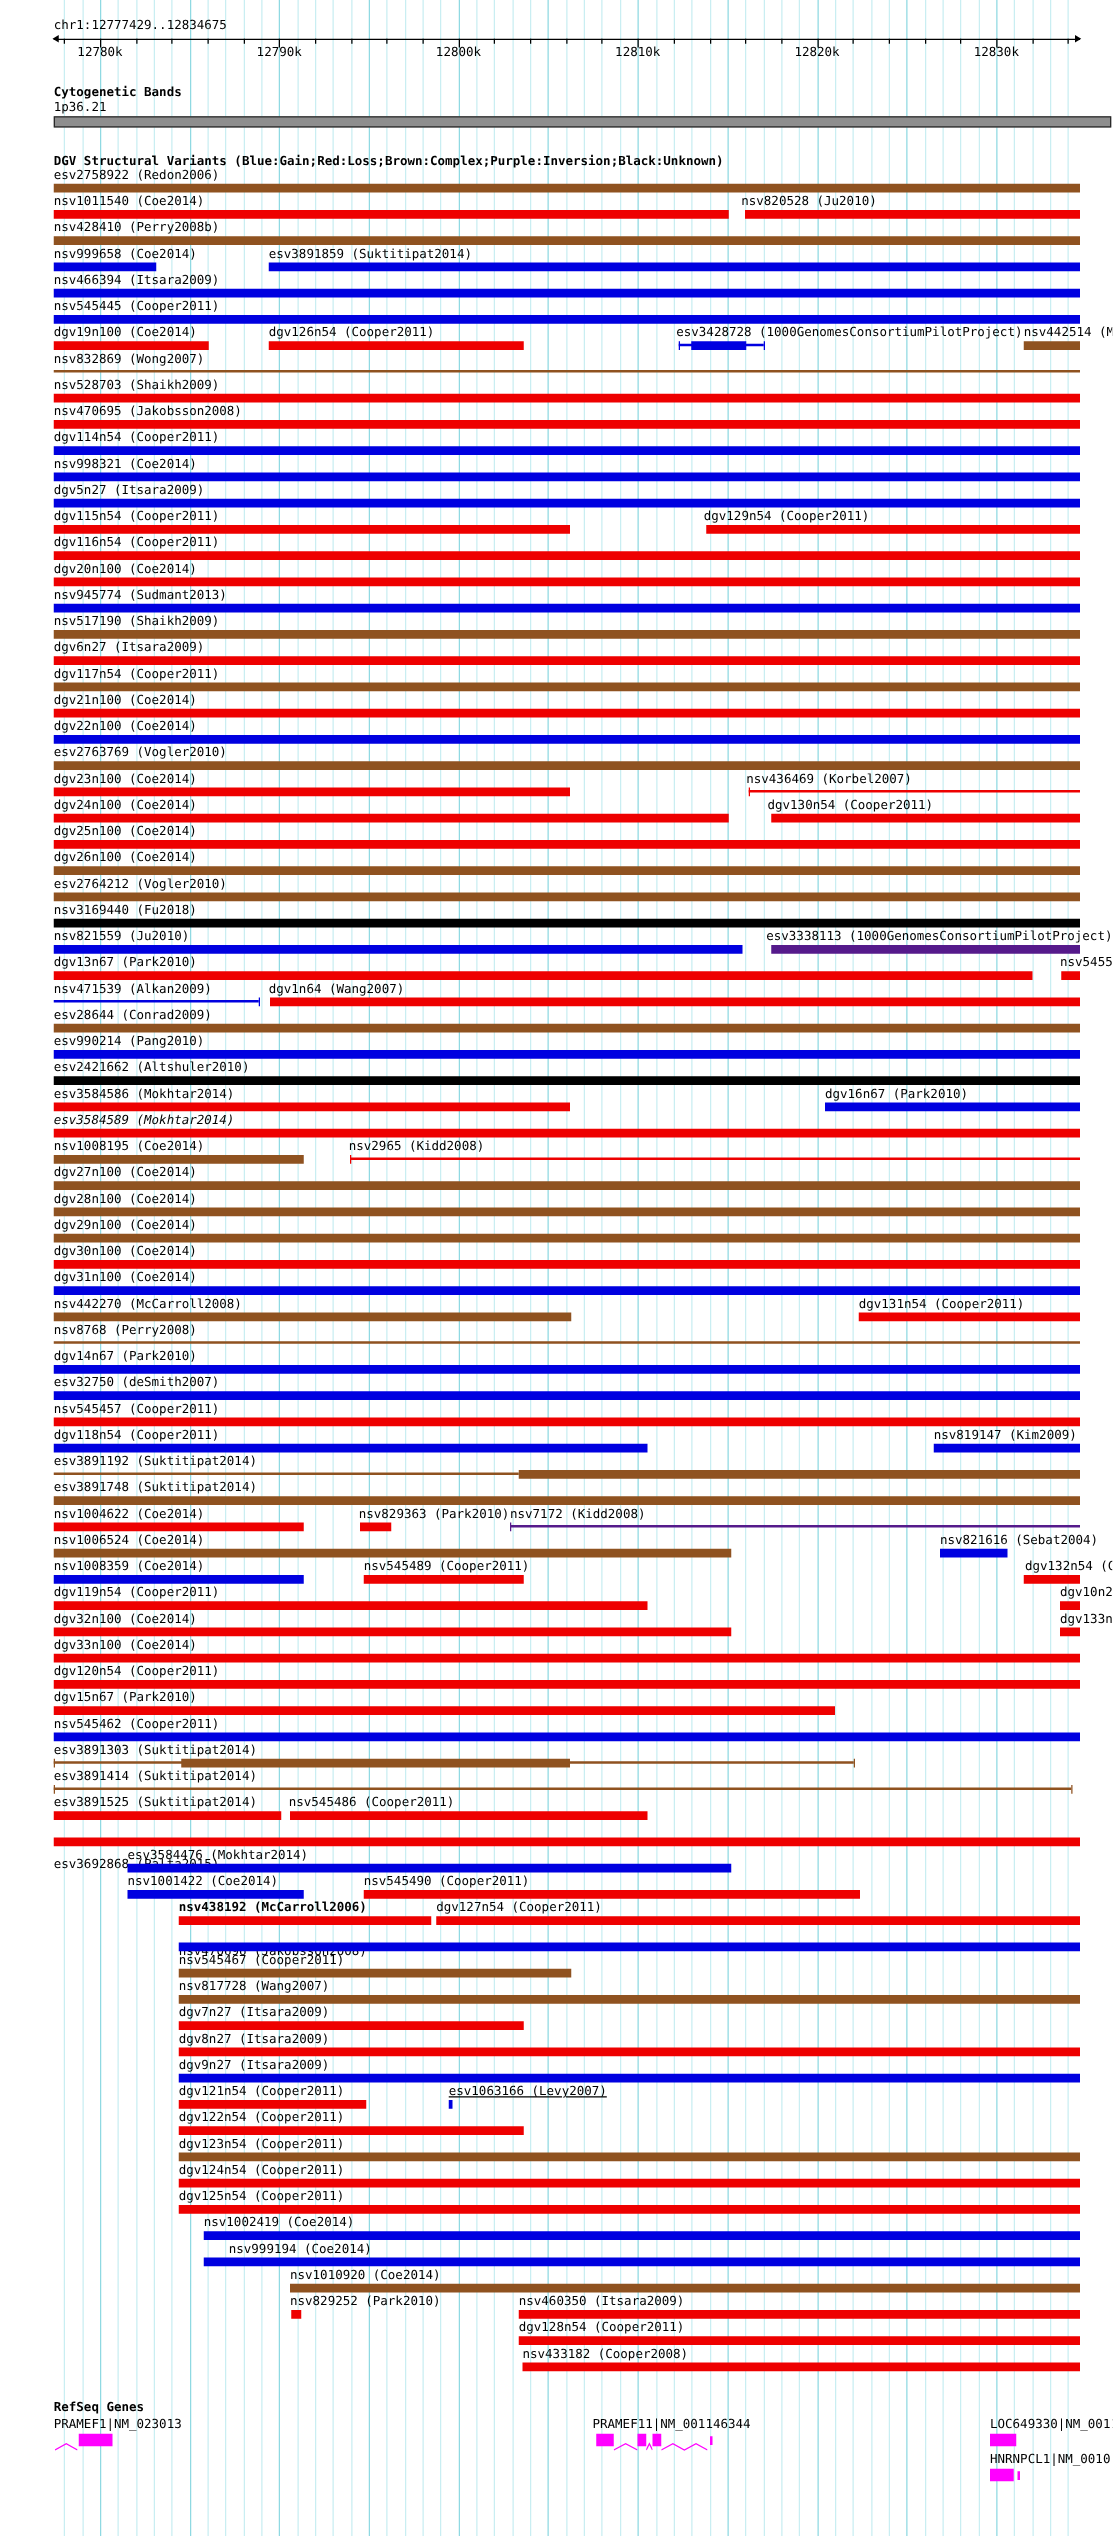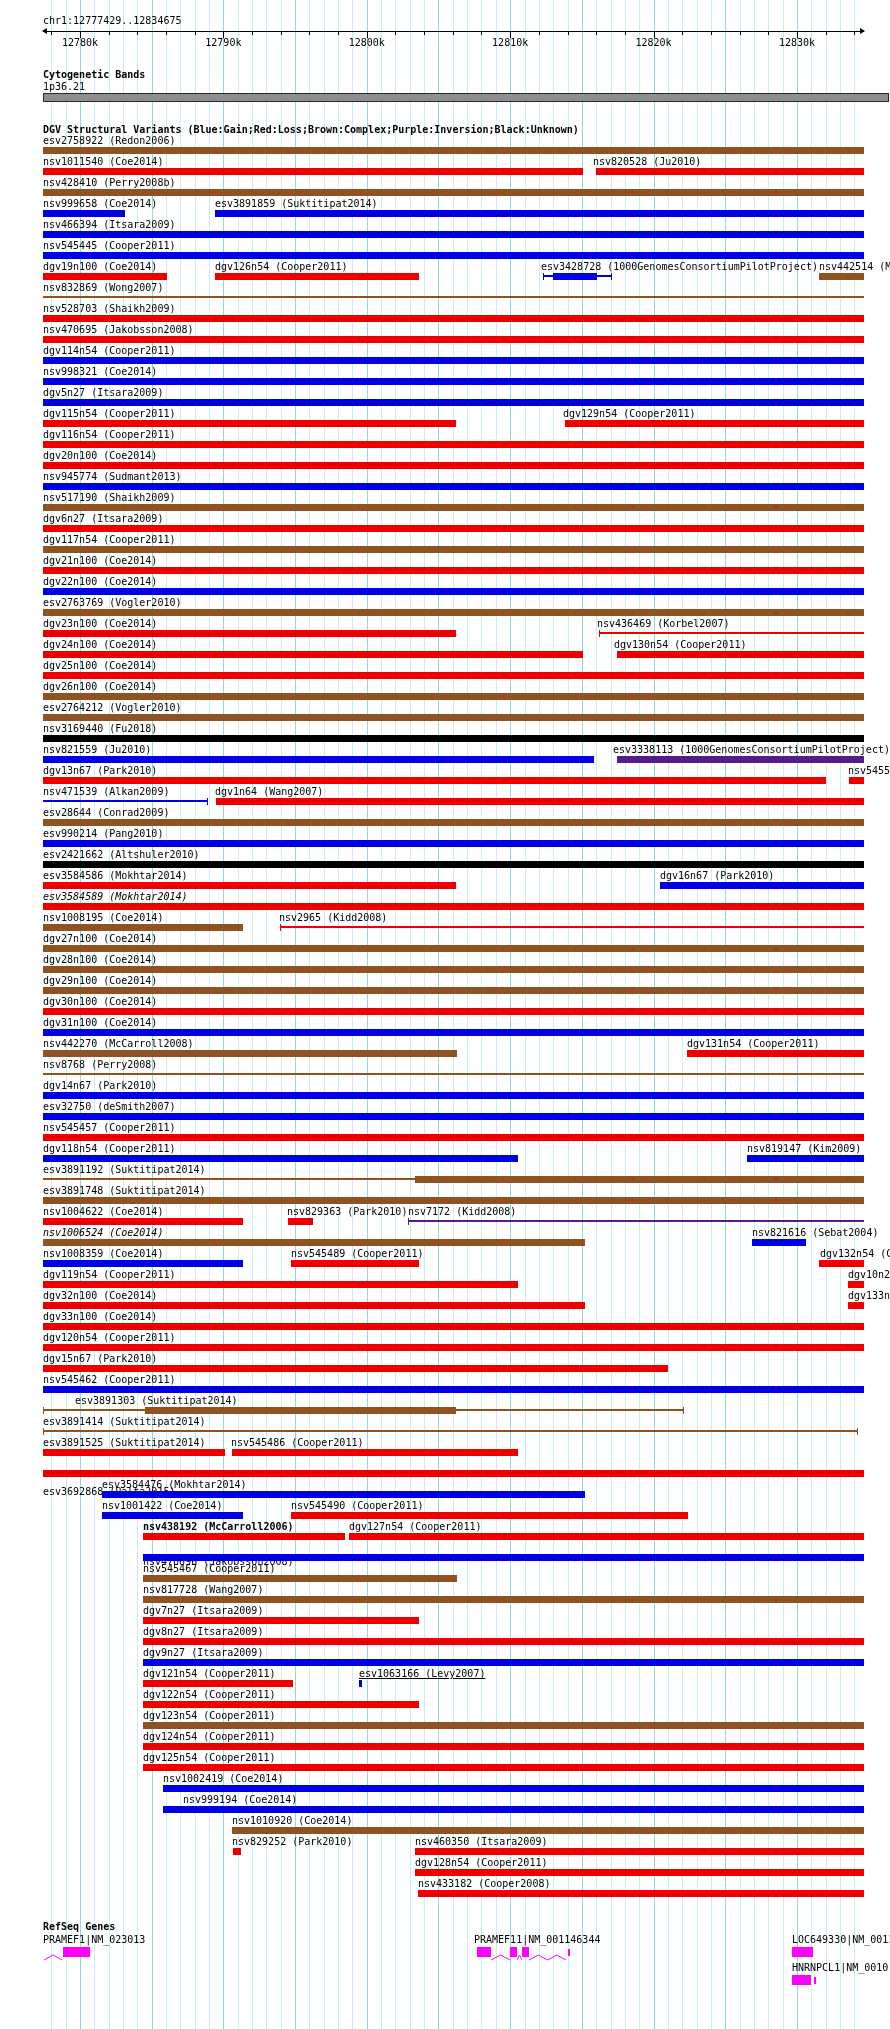--- a/index.html
+++ b/index.html
@@ -379,21 +379,21 @@
       <div>
         <div class="txt" style="left: 43px; top: 1206px;">nsv1004622 (Coe2014)</div>
         <div class="bar" style="left: 43px; top: 1218px; width: 200px; background: rgb(238, 0, 0);"></div>
         <div class="txt" style="left: 287px; top: 1206px;">nsv829363 (Park2010)</div>
         <div class="bar" style="left: 288px; top: 1218px; width: 25px; background: rgb(238, 0, 0);"></div>
         <div class="txt" style="left: 408px; top: 1206px;">nsv7172 (Kidd2008)</div>
         <div class="vtick" style="left: 408px; top: 1218px; background: rgb(85, 26, 139);"></div>
         <div class="thinline" style="left: 408px; top: 1220px; width: 456px; background: rgb(85, 26, 139);"></div>
       </div>
       <div>
-        <div class="txt" style="left: 43px; top: 1227px; font-style: italic;">nsv1006524 (Coe2014)</div>
+        <div class="txt" style="left: 43px; top: 1227px;">nsv1006524 (Coe2014)</div>
         <div class="bar" style="left: 43px; top: 1239px; width: 542px; background: rgb(143, 82, 32);"></div>
         <div class="txt" style="left: 752px; top: 1227px;">nsv821616 (Sebat2004)</div>
         <div class="bar" style="left: 752px; top: 1239px; width: 54px; background: rgb(0, 0, 224);"></div>
       </div>
       <div>
         <div class="txt" style="left: 43px; top: 1248px;">nsv1008359 (Coe2014)</div>
         <div class="bar" style="left: 43px; top: 1260px; width: 200px; background: rgb(0, 0, 224);"></div>
         <div class="txt" style="left: 291px; top: 1248px;">nsv545489 (Cooper2011)</div>
         <div class="bar" style="left: 291px; top: 1260px; width: 128px; background: rgb(238, 0, 0);"></div>
         <div class="txt" style="left: 820px; top: 1248px;">dgv132n54 (C</div>
@@ -421,21 +421,21 @@
       </div>
       <div>
         <div class="txt" style="left: 43px; top: 1353px;">dgv15n67 (Park2010)</div>
         <div class="bar" style="left: 43px; top: 1365px; width: 625px; background: rgb(238, 0, 0);"></div>
       </div>
       <div>
         <div class="txt" style="left: 43px; top: 1374px;">nsv545462 (Cooper2011)</div>
         <div class="bar" style="left: 43px; top: 1386px; width: 821px; background: rgb(0, 0, 224);"></div>
       </div>
       <div>
-        <div class="txt" style="left: 43px; top: 1395px; margin-left: 32px;">esv3891303 (Suktitipat2014)</div>
+        <div class="txt" style="left: 43px; top: 1395px;">esv3891303 (Suktitipat2014)</div>
         <div class="thinline" style="left: 43px; top: 1409px; width: 640px; background: rgb(143, 82, 32);"></div>
         <div class="vtick" style="left: 43px; top: 1407px; background: rgb(143, 82, 32);"></div>
         <div class="vtick" style="left: 683px; top: 1407px; background: rgb(143, 82, 32);"></div>
         <div class="bar" style="left: 145px; top: 1407px; width: 311px; background: rgb(143, 82, 32);"></div>
       </div>
       <div>
         <div class="txt" style="left: 43px; top: 1416px;">esv3891414 (Suktitipat2014)</div>
         <div class="thinline" style="left: 43px; top: 1430px; width: 814px; background: rgb(143, 82, 32);"></div>
         <div class="vtick" style="left: 43px; top: 1428px; background: rgb(143, 82, 32);"></div>
         <div class="vtick" style="left: 857px; top: 1428px; background: rgb(143, 82, 32);"></div>

